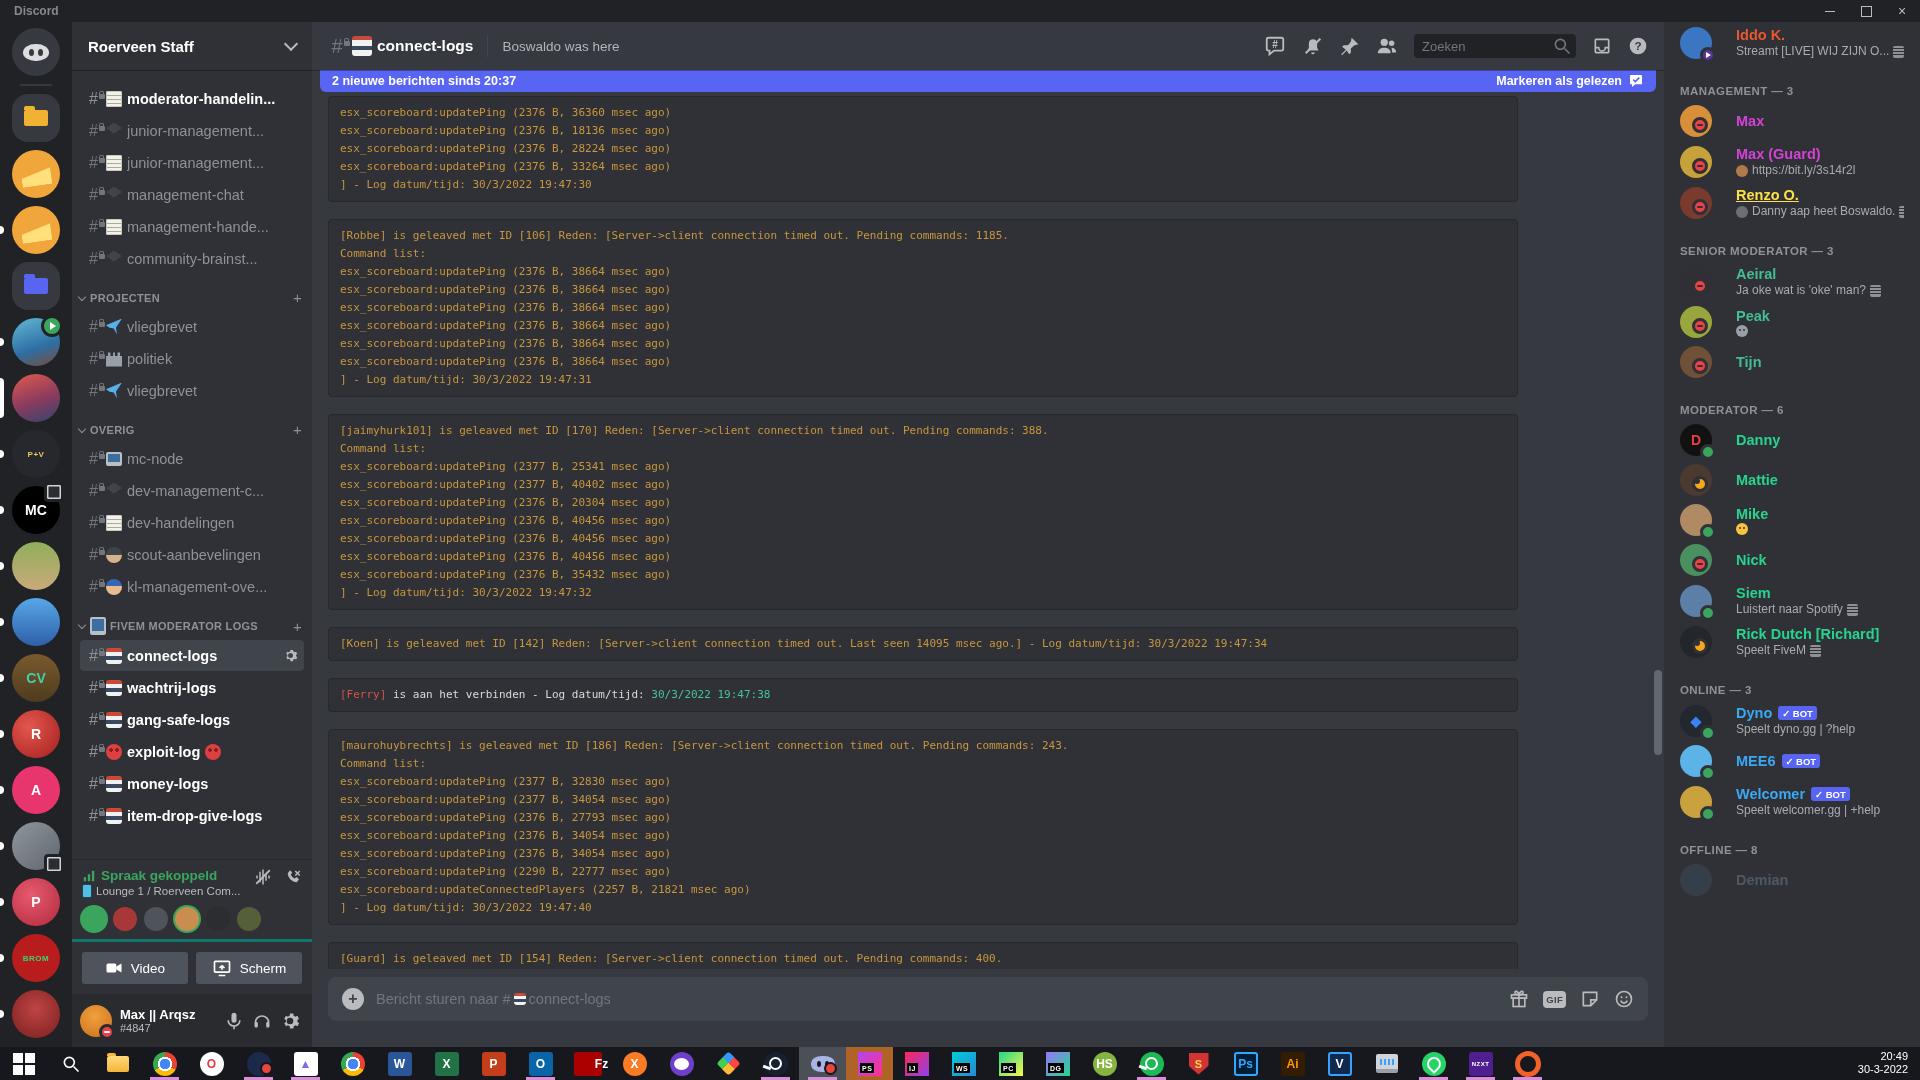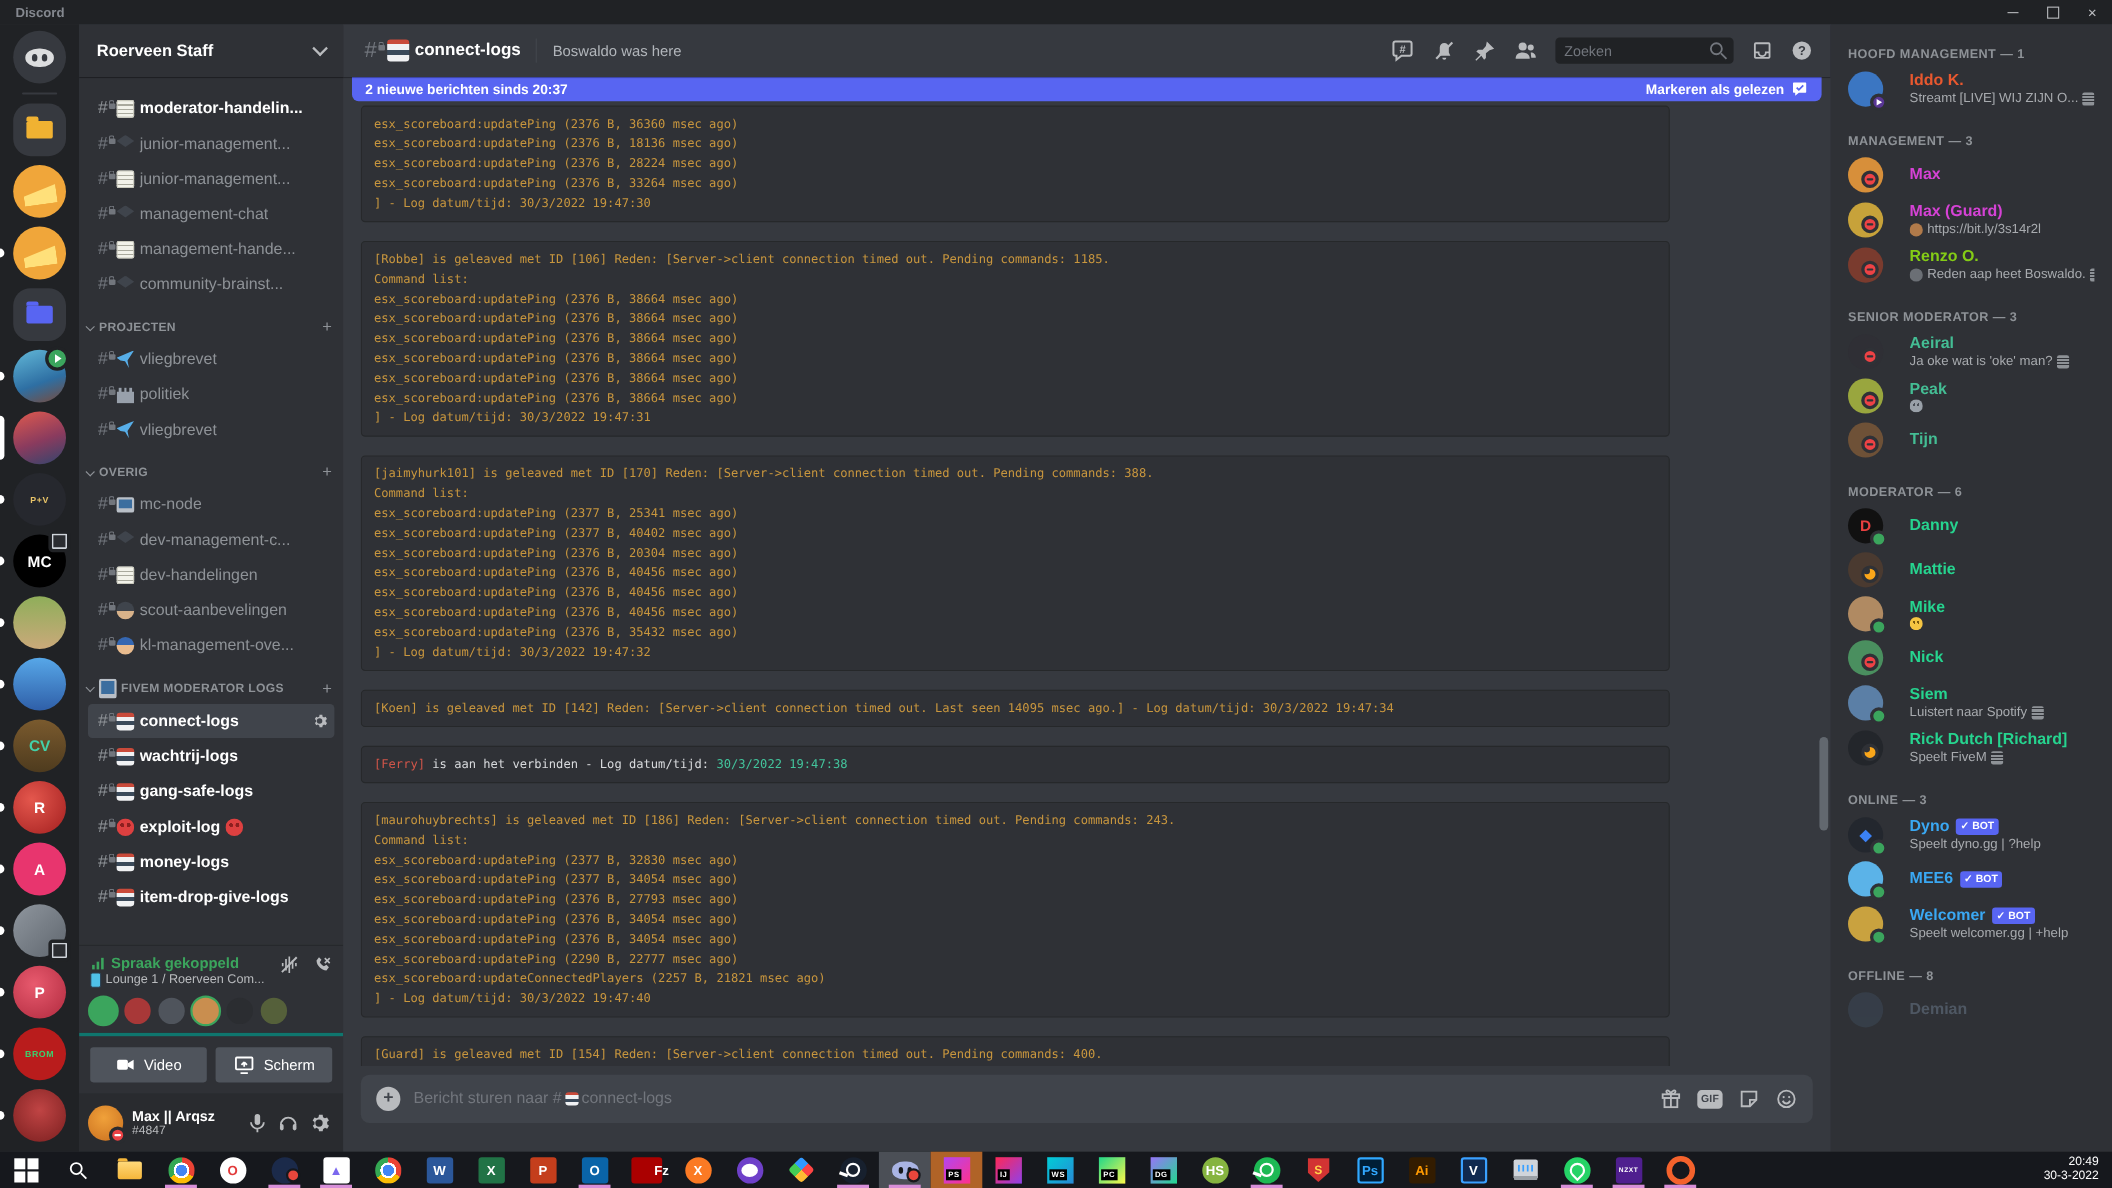--- a/index.html
+++ b/index.html
@@ -685,21 +685,20 @@
                 <circle cx="9" cy="10" r="1.2" fill="currentColor" stroke="none"></circle>
                 <circle cx="15" cy="10" r="1.2" fill="currentColor" stroke="none"></circle>
                 <path d="M8 14c1 2 2.5 3 4 3s3-1 4-3"></path>
               </svg>
             </span>
         </span>
       </div>
     </div>
 
     <div class="members">
-        <div class="m-section">HOOFD MANAGEMENT — 1</div>
         <div class="m-row">
           <span class="m-ava" style="background: rgb(59, 118, 194);">
             <span class="m-badge b-streaming"></span>
           </span>
           <div class="m-info">
             <div class="m-name-row">
               <span class="m-name" style="color: rgb(232, 88, 47);">Iddo K.</span>
             </div>
             <div class="m-status">
               <span>Streamt [LIVE] WIJ ZIJN O...</span>
@@ -731,25 +730,25 @@
               <span>https://bit.ly/3s14r2l</span>
             </div>
           </div>
         </div>
         <div class="m-row">
           <span class="m-ava" style="background: rgb(122, 59, 46);">
             <span class="m-badge b-dnd"></span>
           </span>
           <div class="m-info">
             <div class="m-name-row">
-              <span class="m-name" style="color: #84cc16;">Renzo O.</span>
+              <span class="m-name" style="color: #fde047; text-decoration: underline;">Renzo O.</span>
             </div>
             <div class="m-status">
               <span class="st-dot st-gorilla"></span>
-              <span>Reden aap heet Boswaldo.</span>
+              <span>Danny aap heet Boswaldo.</span>
               <span class="note-ic"></span>
             </div>
           </div>
         </div>
         <div class="m-section">SENIOR MODERATOR — 3</div>
         <div class="m-row">
           <span class="m-ava" style="background: rgb(47, 47, 53);">
             <span class="m-badge b-dnd"></span>
           </span>
           <div class="m-info">

